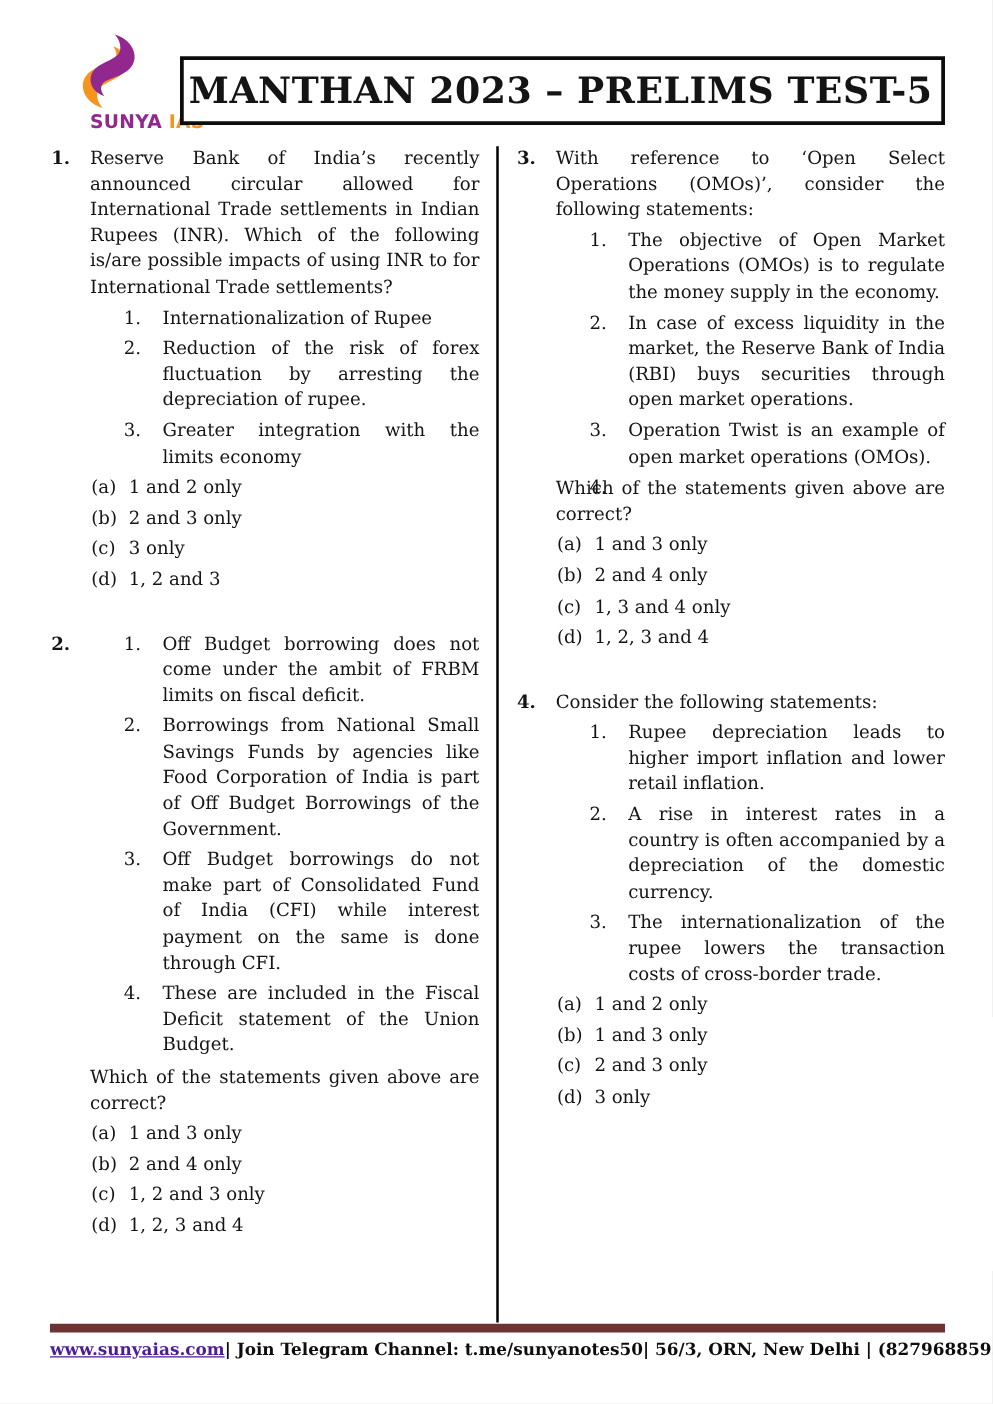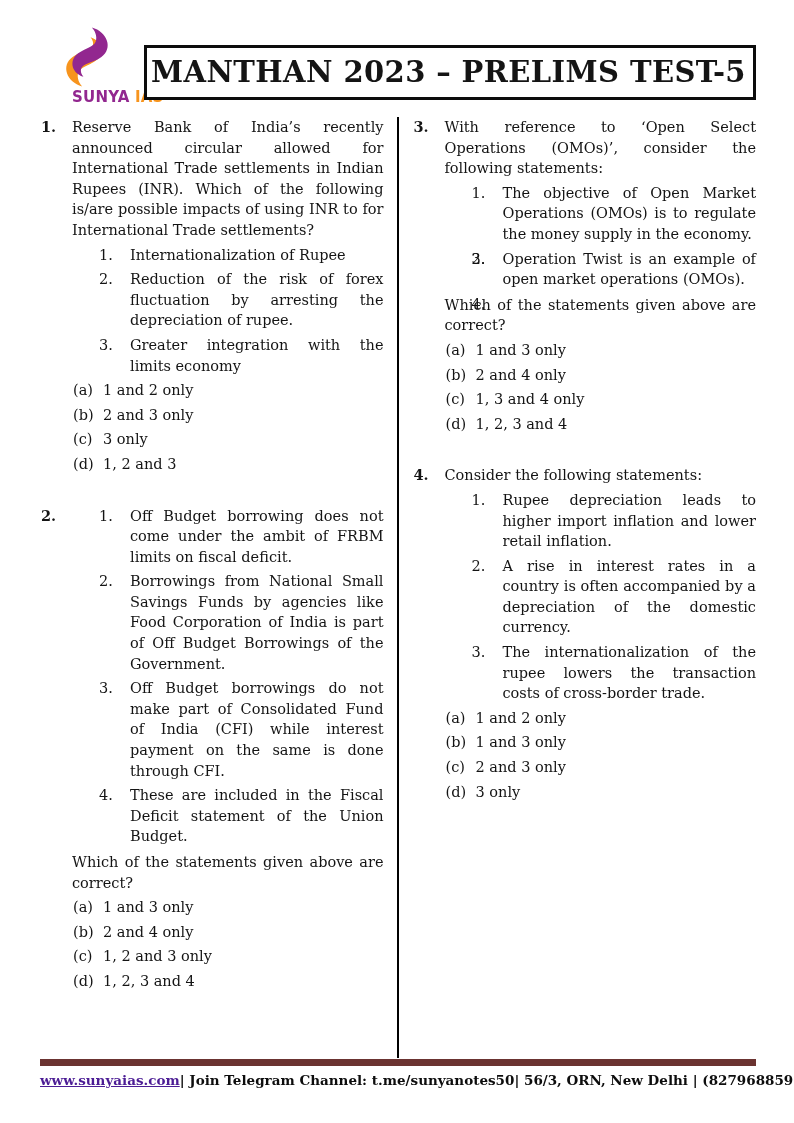--- a/index.html
+++ b/index.html
@@ -97,21 +97,21 @@
           </div>
         </div>
       </div>
     <div class="col-divider"></div>
     <div class="col col-right">
         <div class="question">
           <span class="qnum">3.</span>
           <p class="q-intro">With reference to ‘Open Select Operations (OMOs)’, consider the following statements:</p>
           <div class="statements">
             <div class="statement"><span class="snum">1.</span><span class="stext">The objective of Open Market Operations (OMOs) is to regulate the money supply in the economy.</span></div>
-            <div class="statement"><span class="snum">2.</span></div>
+            <div class="statement"><span class="snum">2.</span><span class="stext">In case of excess liquidity in the market, the Reserve Bank of India (RBI) buys securities through open market operations.</span></div>
             <div class="statement"><span class="snum">3.</span><span class="stext">Operation Twist is an example of open market operations (OMOs).</span></div>
             <div class="statement"><span class="snum">4.</span></div>
           </div>
           <p class="q-closing">Which of the statements given above are correct?</p>
           <div class="options">
             <div class="option"><span class="olabel">(a)</span><span class="otext">1 and 3 only</span></div>
             <div class="option"><span class="olabel">(b)</span><span class="otext">2 and 4 only</span></div>
             <div class="option"><span class="olabel">(c)</span><span class="otext">1, 3 and 4 only</span></div>
             <div class="option"><span class="olabel">(d)</span><span class="otext">1, 2, 3 and 4</span></div>
           </div>

